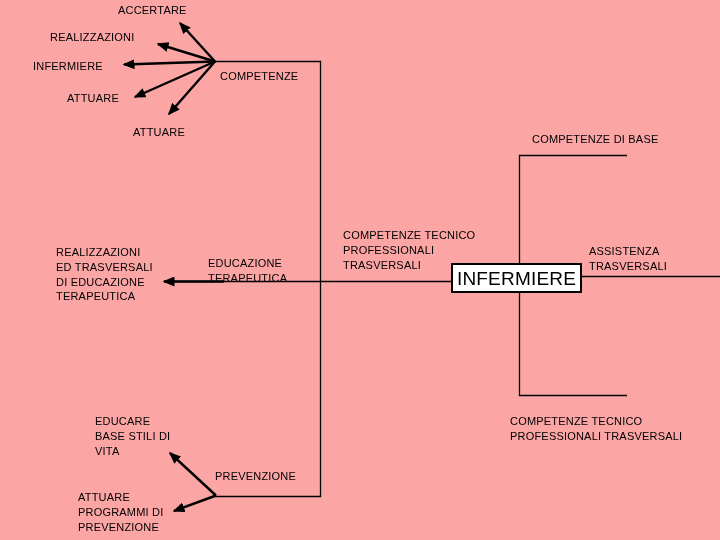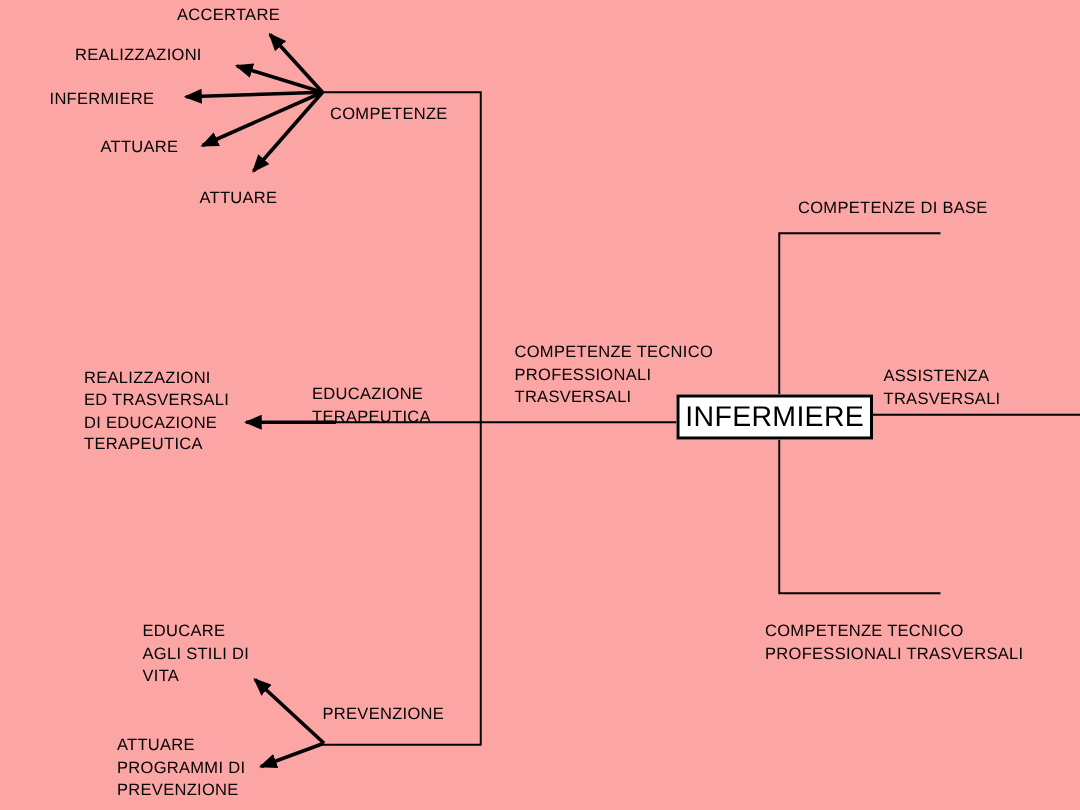--- a/index.html
+++ b/index.html
@@ -98,21 +98,21 @@
 PROFESSIONALI TRASVERSALI</div>
 
   <div class="label" style="left:56px; top:245px;">REALIZZAZIONI
 ED TRASVERSALI
 DI EDUCAZIONE
 TERAPEUTICA</div>
   <div class="label" style="left:208px; top:256px;">EDUCAZIONE
 TERAPEUTICA</div>
 
   <div class="label" style="left:95px; top:414px;">EDUCARE
-AGLI STILI DI
+BASE STILI DI
 VITA</div>
   <div class="label" style="left:215px; top:469px;">PREVENZIONE</div>
   <div class="label" style="left:78px; top:490px;">ATTUARE
 PROGRAMMI DI
 PREVENZIONE</div>
 
   <div class="center-box">
     <span class="center-label">INFERMIERE</span>
   </div>
 

